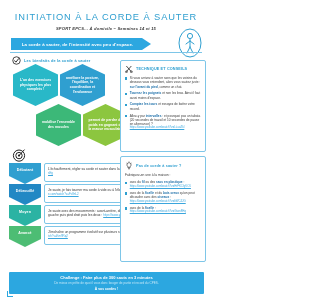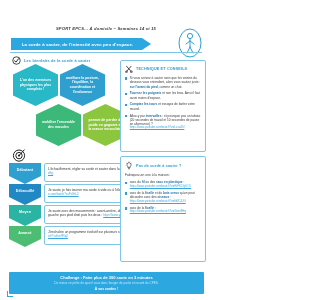--- a/index.html
+++ b/index.html
@@ -128,20 +128,21 @@
   .challenge .c3 { color: #fff; font-size: 3.4px; font-weight: bold; }
 
   .corner { position: absolute; left: 7px; top: 291px; width: 6px; height: 6px;
             border-left: 1.2px solid #2ca7e0; border-bottom: 1.2px solid #2ca7e0; }
 </style>
 </head>
 <body>
 
 <div id="page">
 
+  <div class="hdr-title">INITIATION À LA CORDE À SAUTER</div>
   <div class="hdr-sub">SPORT EPCS... À domicile – Semaines 14 et 15</div>
 
   <div class="banner">
     <span>La corde à sauter, de l'intensité avec peu d'espace.</span>
   </div>
 
   <svg class="jumper" viewBox="0 0 26 30">
     <ellipse cx="13" cy="15" rx="11" ry="14" fill="none" stroke="#2f9fd0" stroke-width="1"></ellipse>
     <circle cx="13" cy="8" r="2.6" fill="none" stroke="#2f9fd0" stroke-width="1"></circle>
     <path d="M13 11 L13 19 M13 13 L9 16 M13 13 L17 16 M13 19 L10 25 M13 19 L16 25" fill="none" stroke="#2f9fd0" stroke-width="1" stroke-linecap="round"></path>

